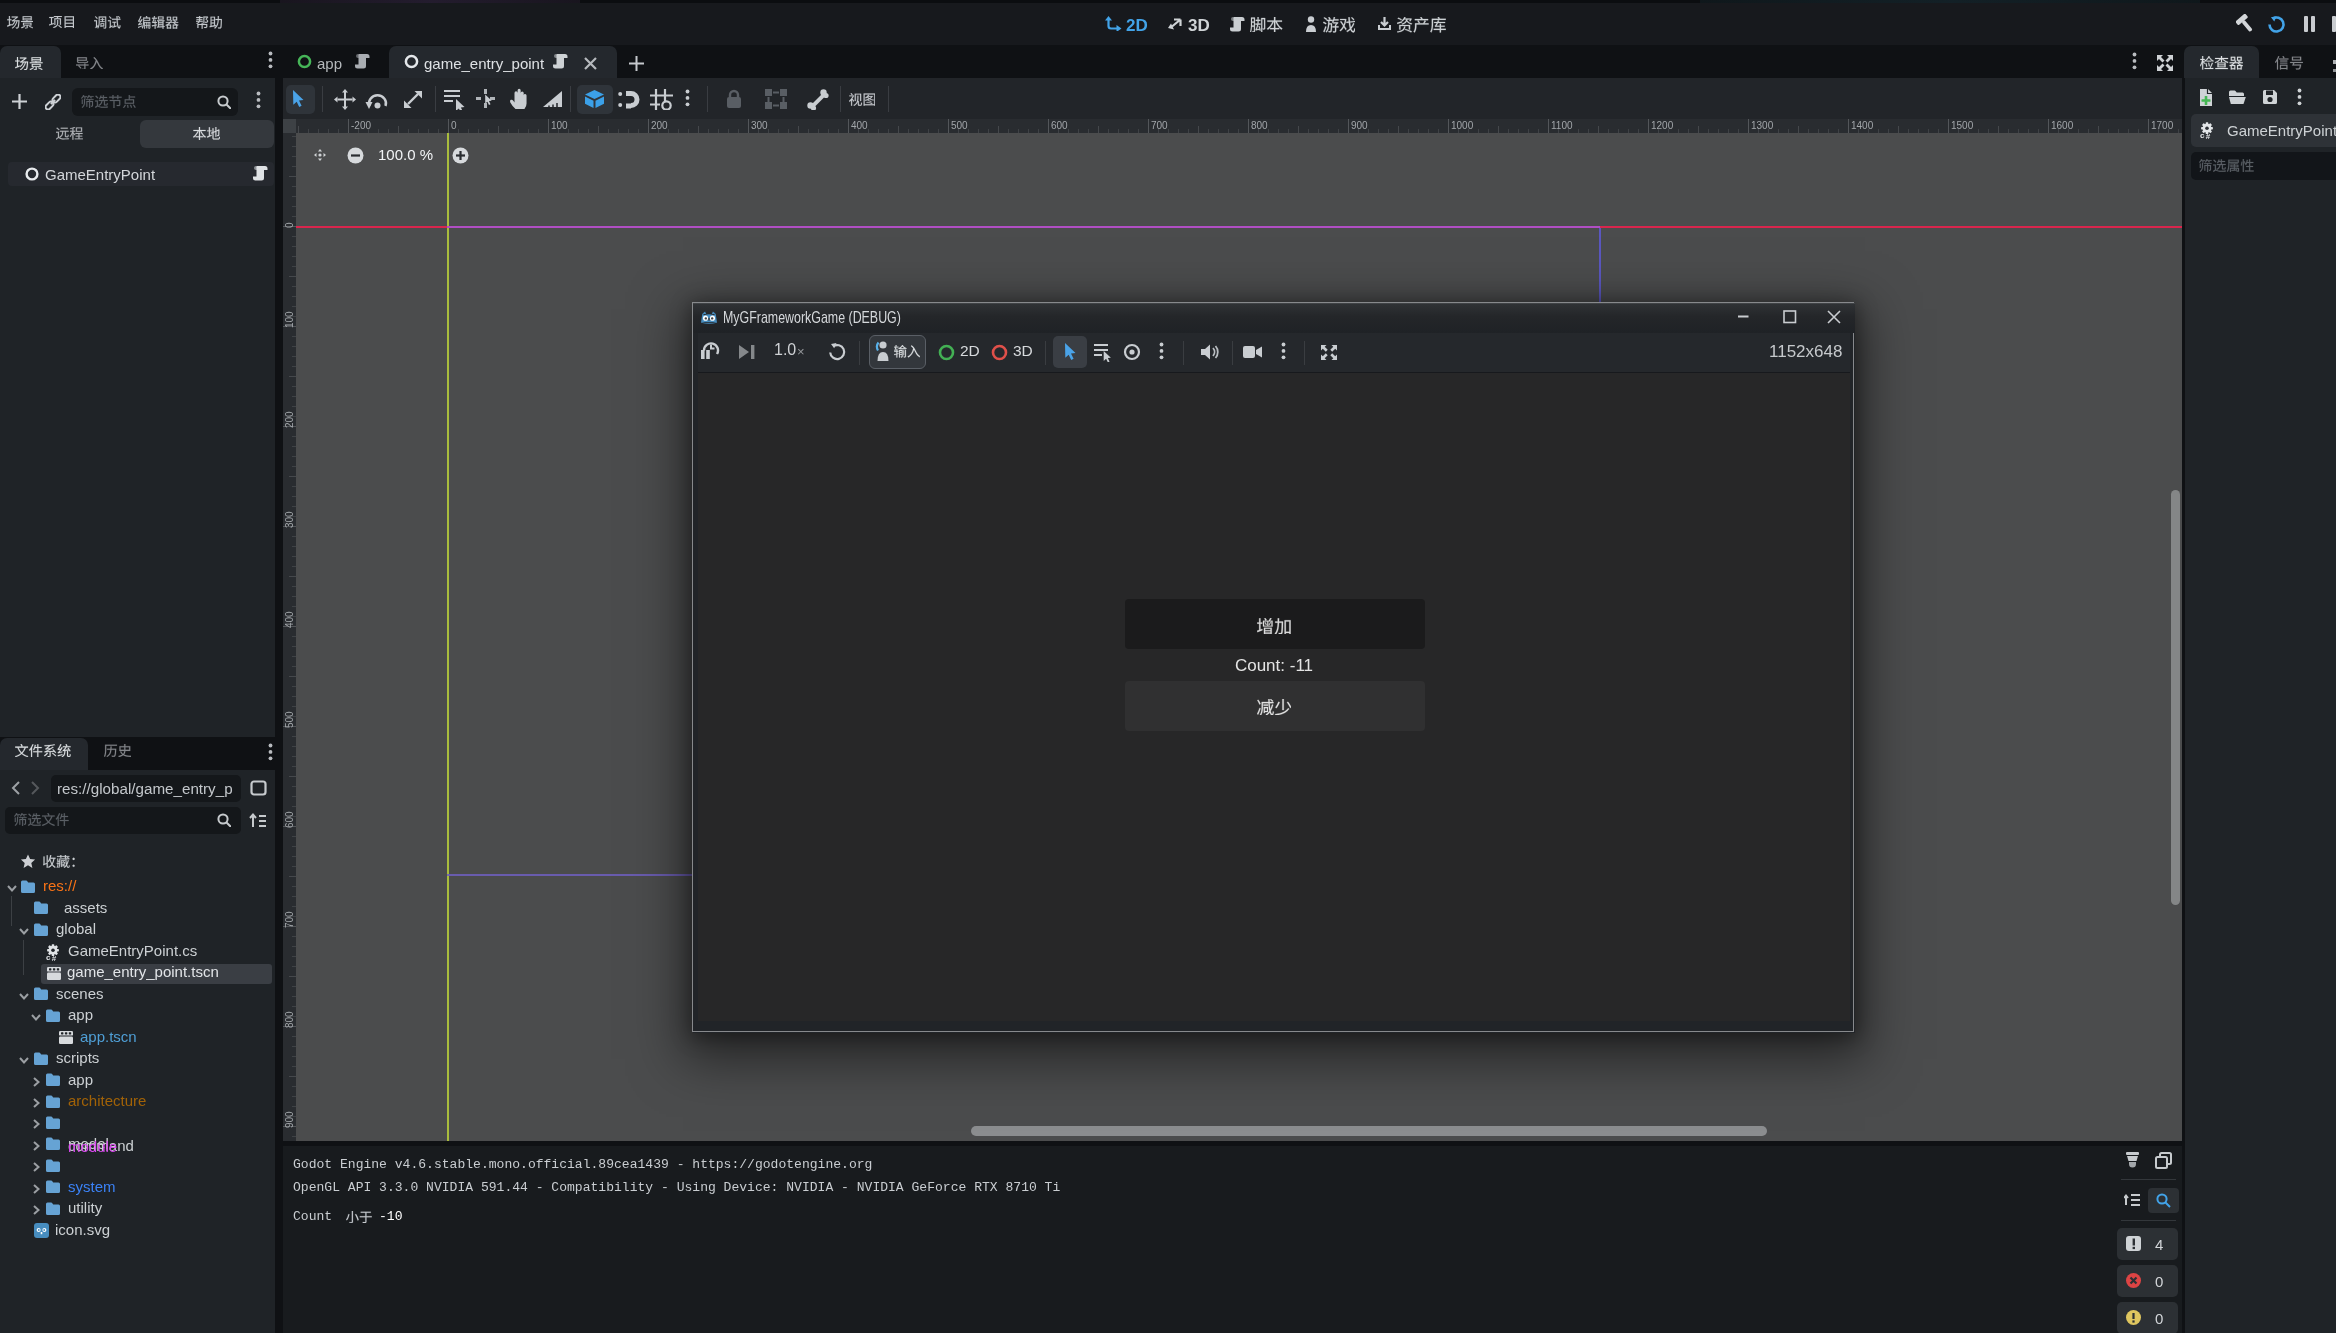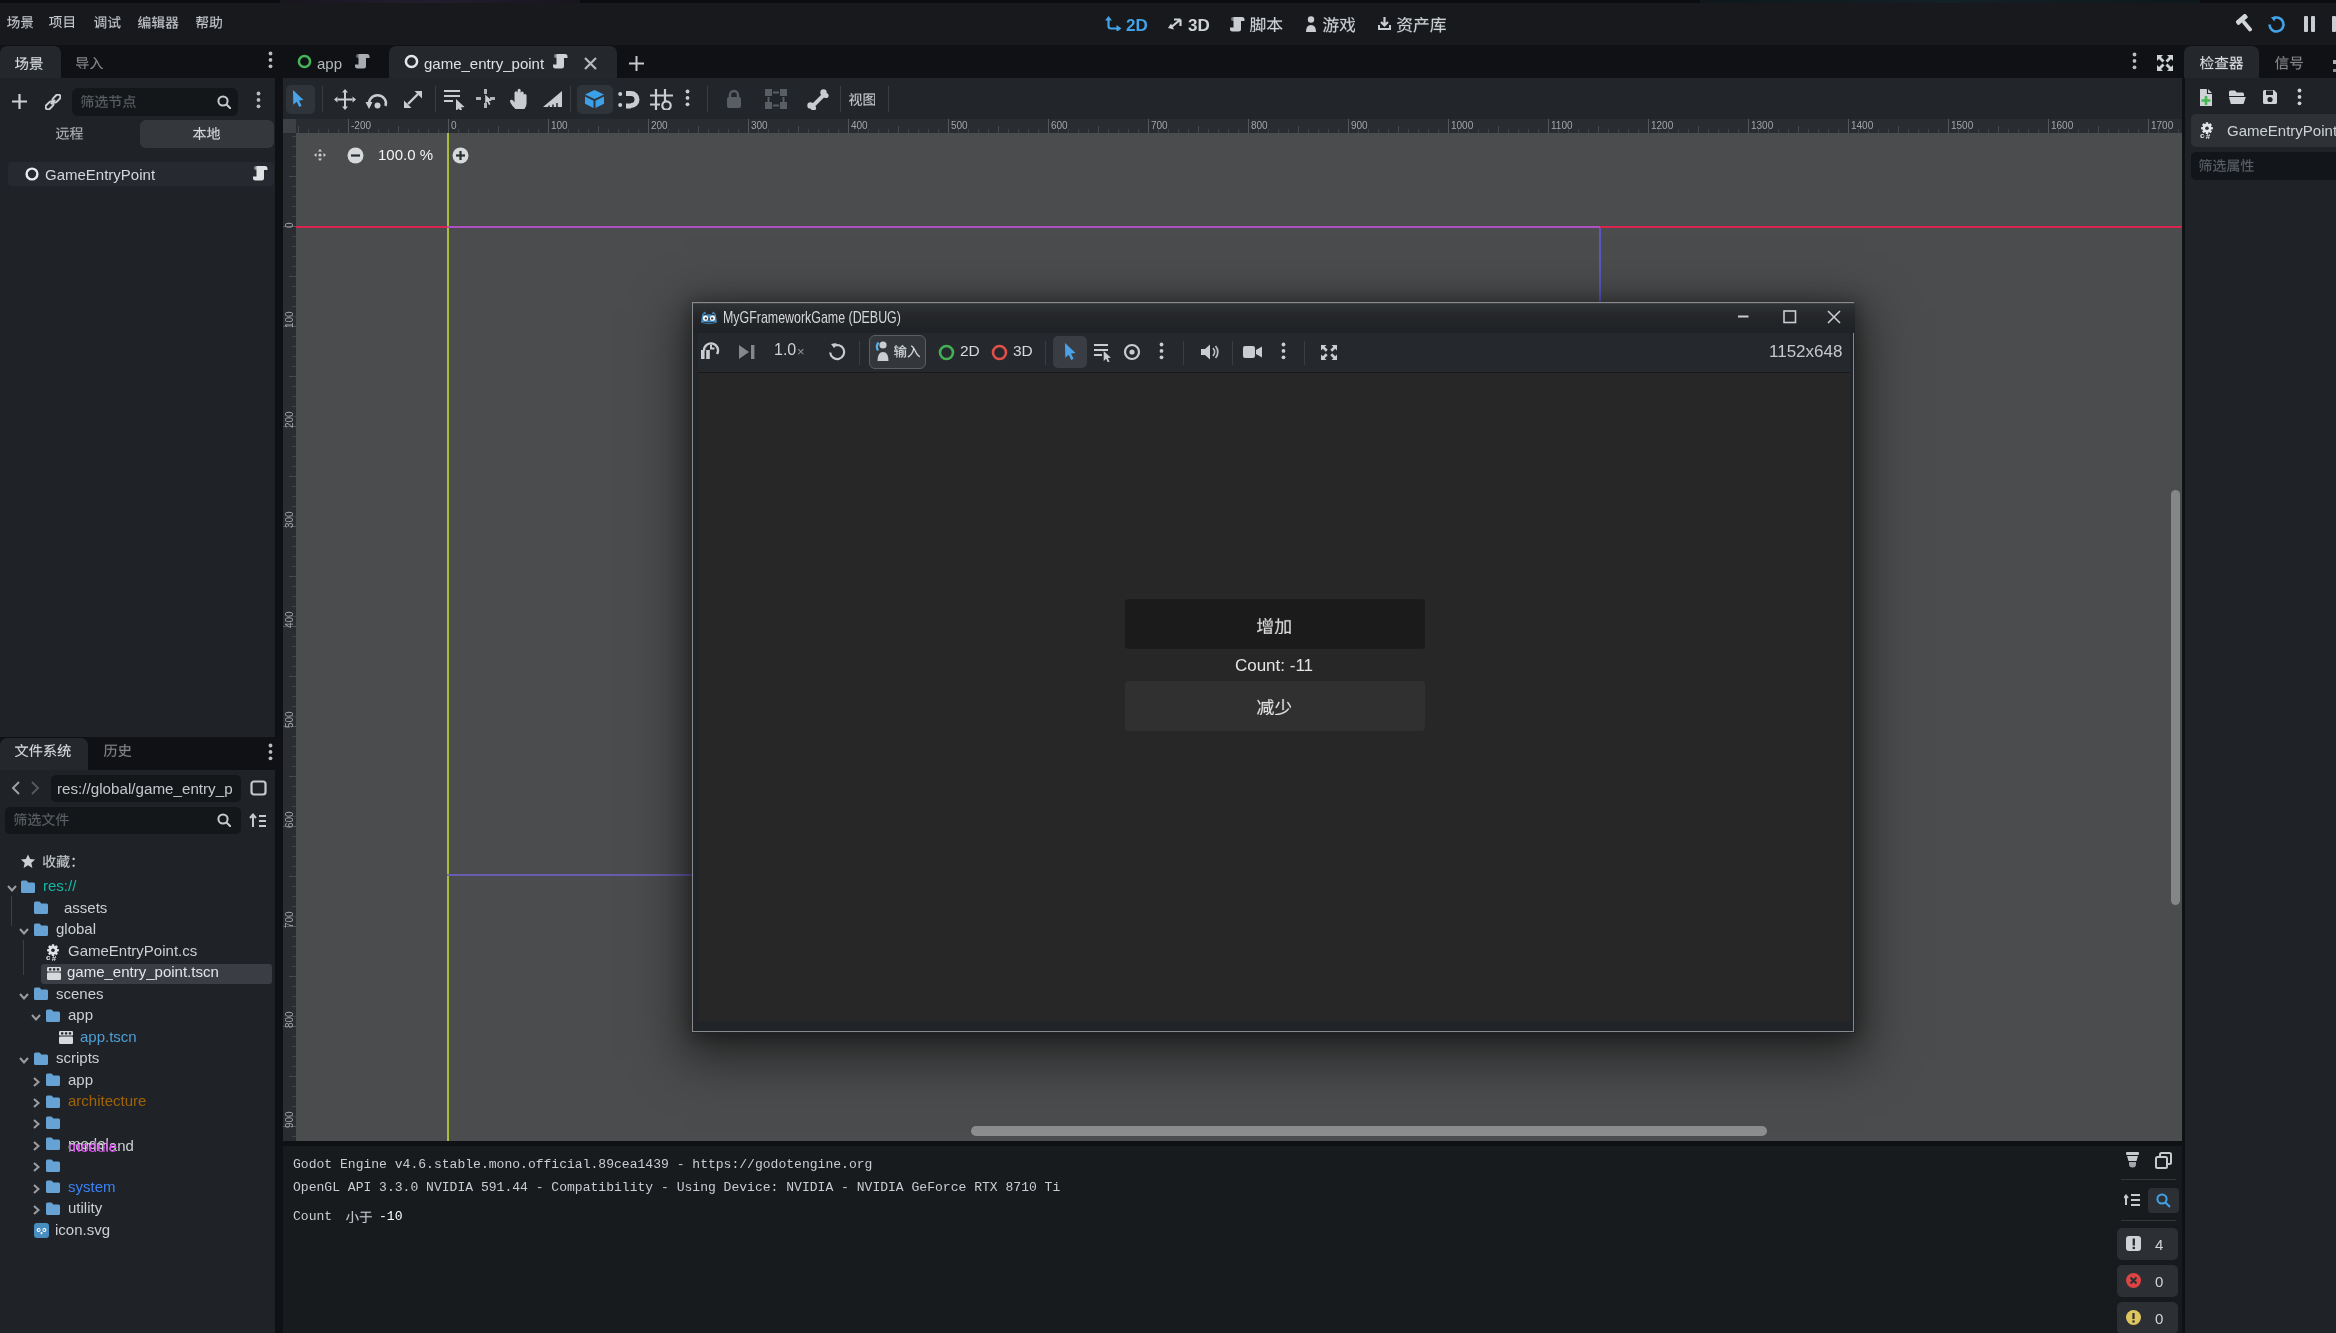--- a/index.html
+++ b/index.html
@@ -238,21 +238,21 @@
       <path transform="translate(1000,0)" d="M834 471C817 384 792 304 760 233C746 313 735 413 730 533H952V598H888L914 619C895 644 852 676 816 696L771 662C799 645 831 620 852 598H728L727 663H699V706H942V770H699V840H625V770H372V840H298V770H60V706H298V636H372V706H625V634H659L660 598H227V422H144V593H86V328H144V360H227V321V277H41V213H97V169C97 107 88 17 34 -48C48 -56 69 -70 81 -80C143 -9 153 96 153 167V213H224C219 123 204 26 163 -50C179 -56 207 -71 219 -82C282 31 292 198 292 321V533H663C672 374 689 244 713 145C694 114 673 85 650 59V88H537V161H641V348H537V418H641V470H343V-24H399V36H629C603 9 574 -15 543 -36C560 -46 588 -69 599 -82C652 -42 698 7 738 62C772 -32 818 -81 873 -81C931 -81 956 -56 967 78C950 84 928 98 914 111C909 12 899 -14 878 -15C845 -15 810 33 783 132C836 224 875 334 902 459ZM482 88H399V161H482ZM482 348H399V418H482ZM399 299H585V211H399Z"></path>
       <path transform="translate(2000,0)" d="M250 486C290 486 326 515 326 560C326 606 290 636 250 636C210 636 174 606 174 560C174 515 210 486 250 486ZM250 -4C290 -4 326 26 326 71C326 117 290 146 250 146C210 146 174 117 174 71C174 26 210 -4 250 -4Z"></path>
     </g>
   </svg>
 <svg style="position:absolute;left:6px;top:882px" width="12" height="12" viewBox="0 0 12 12">
     <path d="M2 4 L6 8.5 L10 4" stroke="#9b9fa3" stroke-width="2" fill="none"></path>
   </svg>
 <svg style="position:absolute;left:20px;top:879.5px" width="16" height="14" viewBox="0 0 16 14">
     <path d="M1 2 a1.5 1.5 0 0 1 1.5 -1.5 h3.6 a1.5 1.5 0 0 1 1.2 .7 l.9 1.3 h5.3 A1.5 1.5 0 0 1 15 4 v7.5 a1.5 1.5 0 0 1 -1.5 1.5 h-11 A1.5 1.5 0 0 1 1 11.5 z" fill="#66a3d4"></path>
   </svg>
-<div style="position:absolute;left:43px;top:878px;font:400 15px 'Liberation Sans',sans-serif;color:#14b8a6;white-space:pre;line-height:1;">res://</div>
+<div style="position:absolute;left:43px;top:878px;font:400 15px 'Liberation Sans',sans-serif;color:#f97316;white-space:pre;line-height:1;">res://</div>
 <svg style="position:absolute;left:33px;top:901.45px" width="16" height="14" viewBox="0 0 16 14">
     <path d="M1 2 a1.5 1.5 0 0 1 1.5 -1.5 h3.6 a1.5 1.5 0 0 1 1.2 .7 l.9 1.3 h5.3 A1.5 1.5 0 0 1 15 4 v7.5 a1.5 1.5 0 0 1 -1.5 1.5 h-11 A1.5 1.5 0 0 1 1 11.5 z" fill="#66a3d4"></path>
   </svg>
 <div style="position:absolute;left:64px;top:899.95px;font:400 15px 'Liberation Sans',sans-serif;color:#ccd0d3;white-space:pre;line-height:1;">assets</div>
 <svg style="position:absolute;left:18px;top:925.4px" width="12" height="12" viewBox="0 0 12 12">
     <path d="M2 4 L6 8.5 L10 4" stroke="#9b9fa3" stroke-width="2" fill="none"></path>
   </svg>
 <svg style="position:absolute;left:33px;top:922.9px" width="16" height="14" viewBox="0 0 16 14">
     <path d="M1 2 a1.5 1.5 0 0 1 1.5 -1.5 h3.6 a1.5 1.5 0 0 1 1.2 .7 l.9 1.3 h5.3 A1.5 1.5 0 0 1 15 4 v7.5 a1.5 1.5 0 0 1 -1.5 1.5 h-11 A1.5 1.5 0 0 1 1 11.5 z" fill="#66a3d4"></path>
   </svg>

